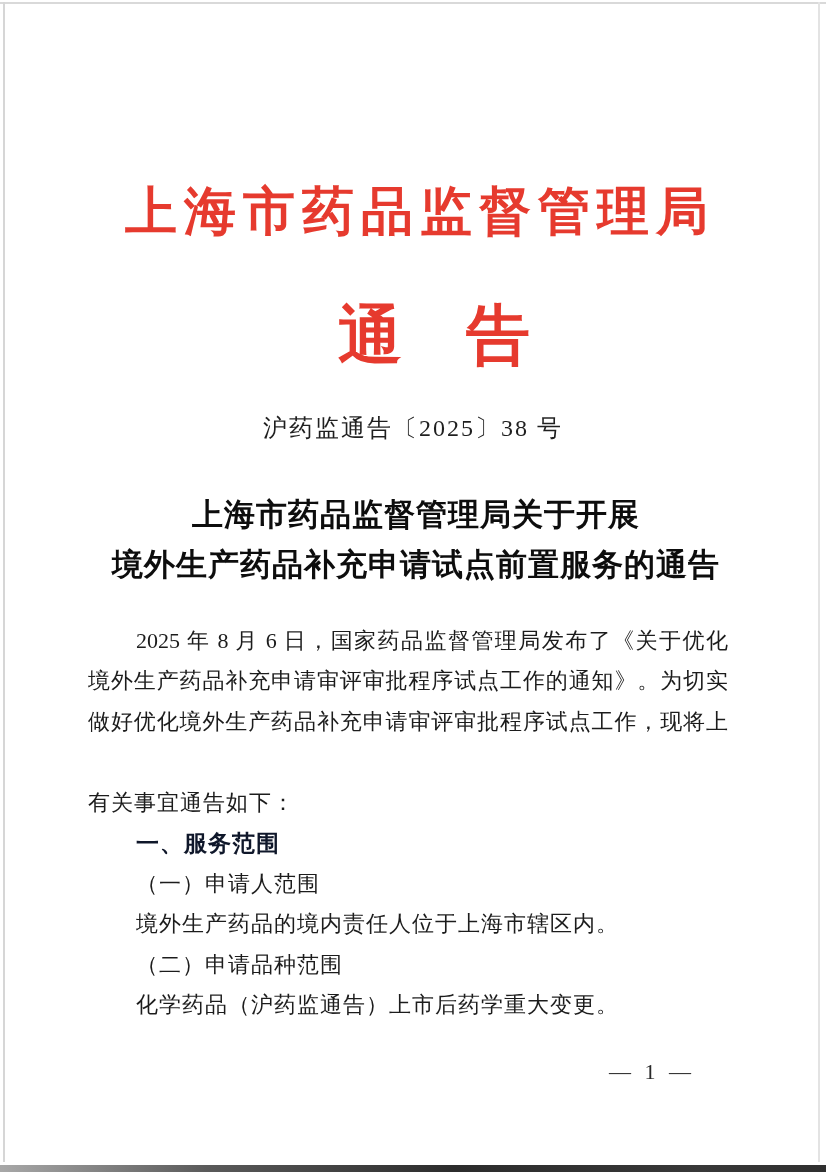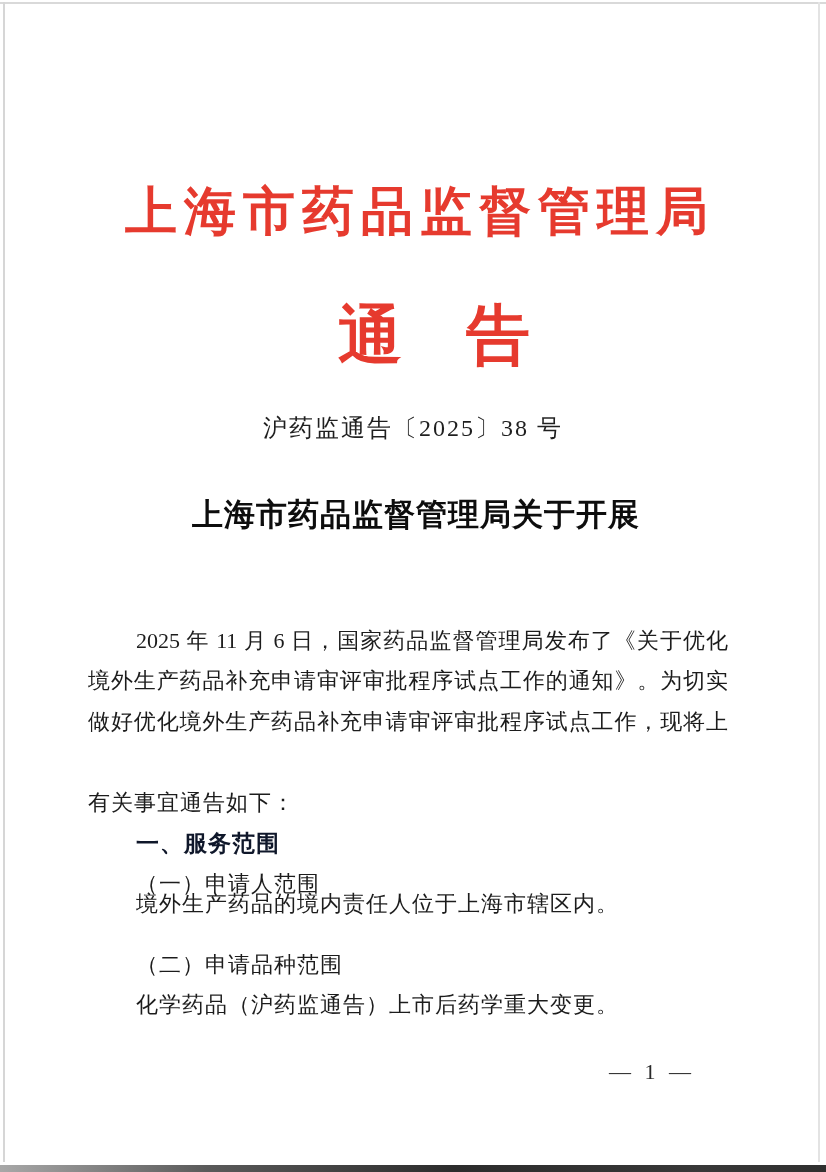--- a/index.html
+++ b/index.html
@@ -96,21 +96,21 @@
     letter-spacing: 1px;
     color: #0f172a;
   }
   .l1  { top: 621px; }
   .l2  { top: 661px; }
   .l3  { top: 702px; }
   .l4  { top: 742px; }
   .l5  { top: 783px; }
   .l6  { top: 823px; }
   .l7  { top: 864px; }
-  .l8  { top: 884px; }
+  .l8  { top: 904px; }
   .l9  { top: 945px; }
   .l10 { top: 985px; }
 
   .page-number {
     position: absolute; top: 1058px; left: 592px; width: 120px;
     height: 28px; line-height: 28px;
     text-align: center;
     font-size: 22px;
     letter-spacing: 4px;
     color: #2a2a2a;
@@ -130,23 +130,24 @@
 
   <div class="notice-type">
     <span>通</span>
     <span>告</span>
   </div>
 
   <div class="doc-number">沪药监通告〔2025〕38 号</div>
 
   <div class="main-title">
     <div>上海市药品监督管理局关于开展</div>
+    <div>境外生产药品补充申请试点前置服务的通告</div>
   </div>
 
-  <div class="body-line l1 jf indent">2025 年 11 月 6 日，国家药品监督管理局发布了《关于优化</div>
+  <div class="body-line l1 jf indent">2025 年 8 月 6 日，国家药品监督管理局发布了《关于优化</div>
   <div class="body-line l2 jf">境外生产药品补充申请审评审批程序试点工作的通知》。为切实</div>
   <div class="body-line l3 jf">做好优化境外生产药品补充申请审评审批程序试点工作，现将上</div>
   <div class="body-line l5">有关事宜通告如下：</div>
   <div class="body-line l6 indent heading">一、服务范围</div>
   <div class="body-line l7 indent">（一）申请人范围</div>
   <div class="body-line l8 indent">境外生产药品的境内责任人位于上海市辖区内。</div>
   <div class="body-line l9 indent">（二）申请品种范围</div>
   <div class="body-line l10 indent">化学药品（沪药监通告）上市后药学重大变更。</div>
 
   <div class="page-number">— 1 —</div>

